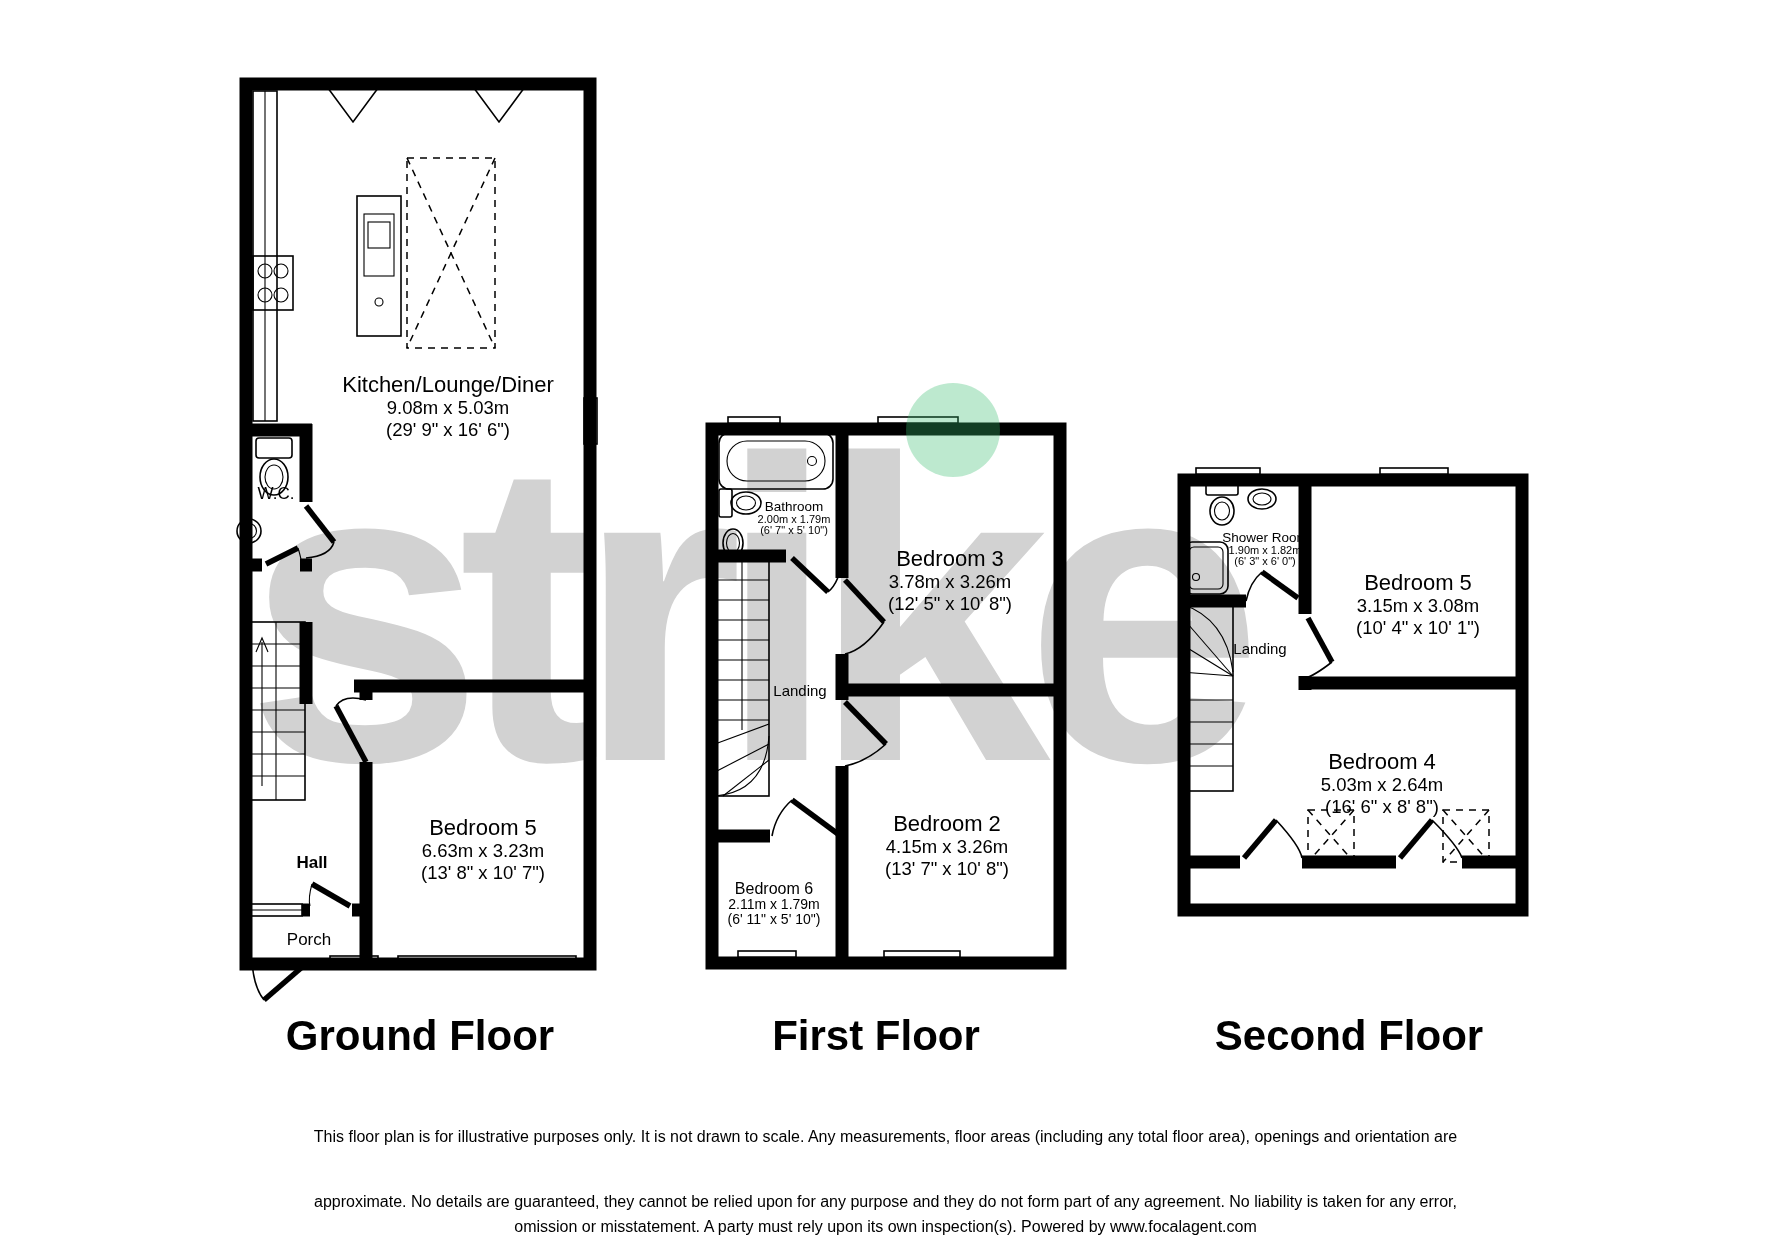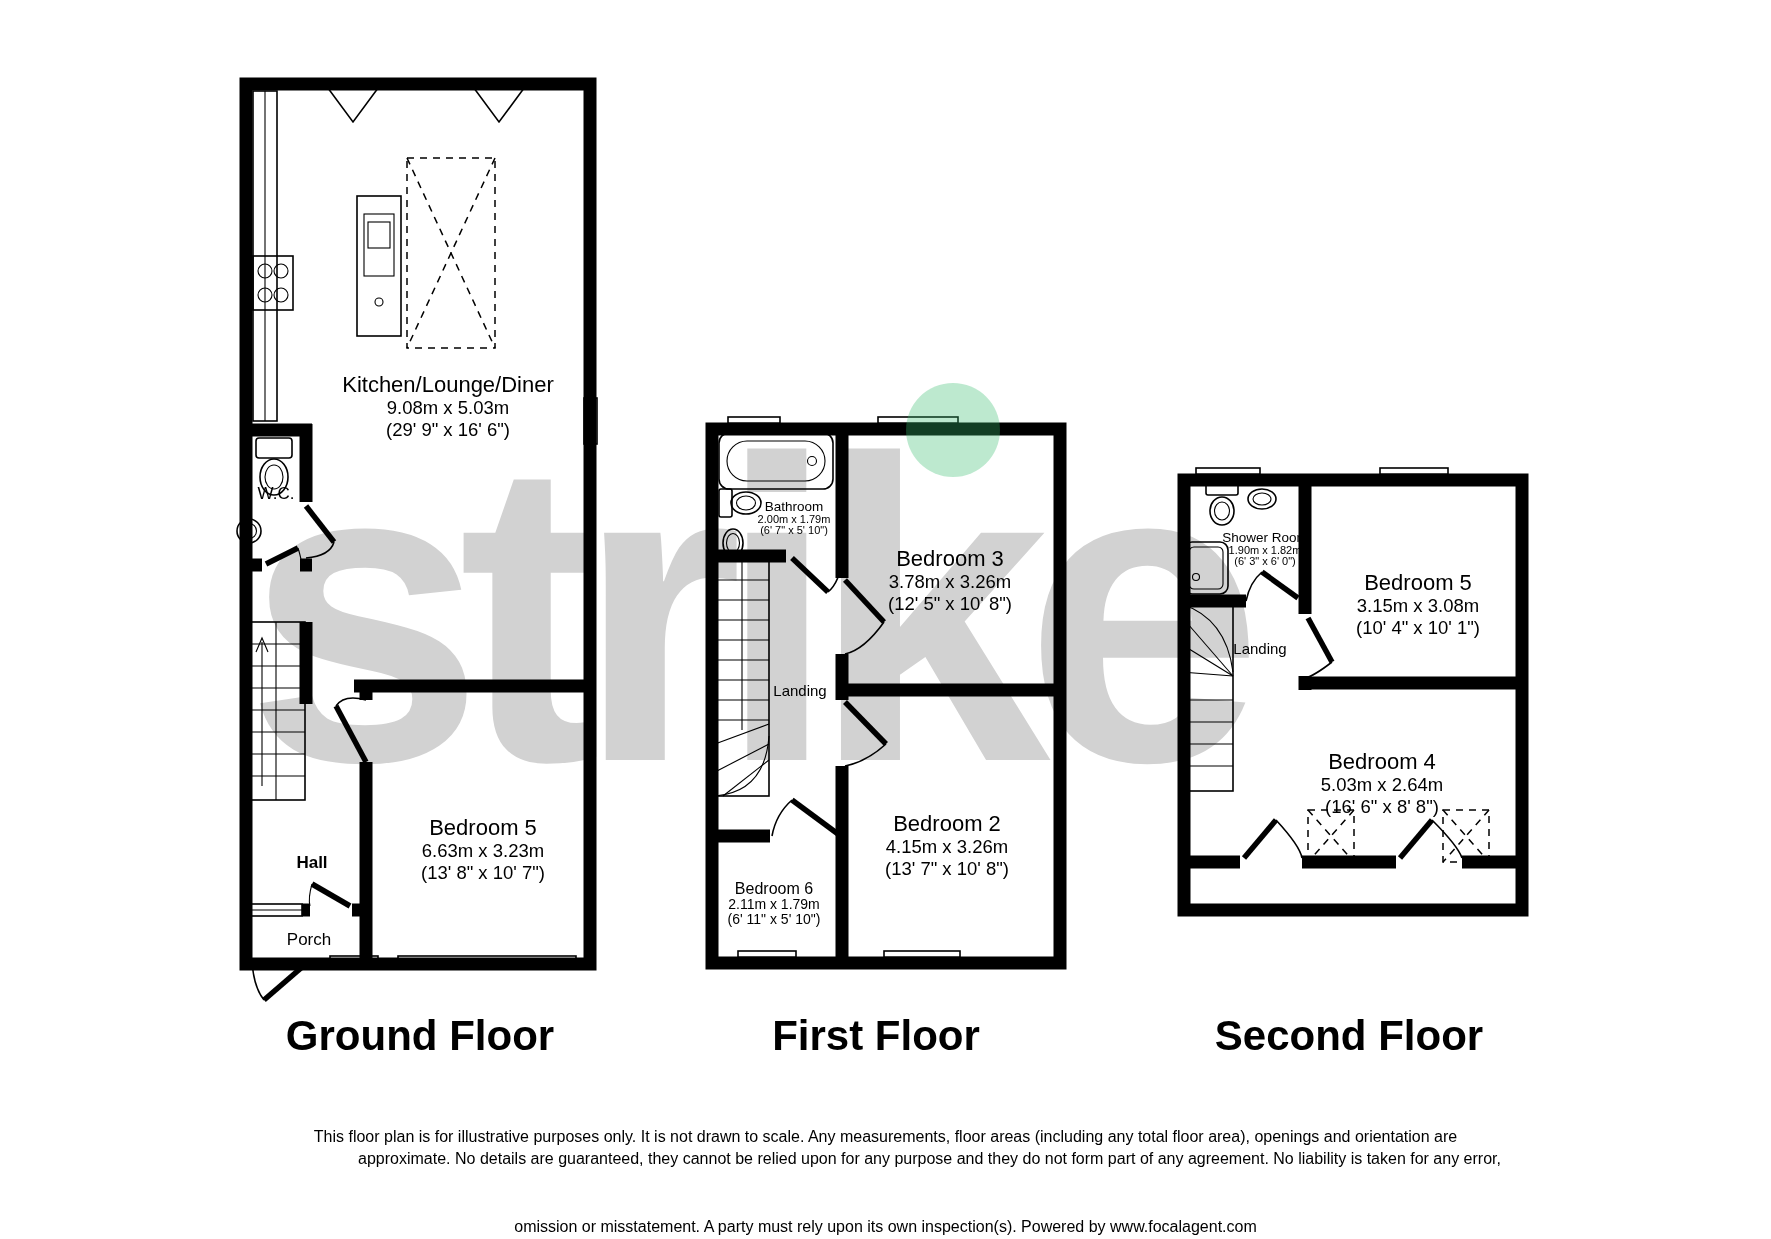--- a/index.html
+++ b/index.html
@@ -393,16 +393,16 @@
     <span class="nm">Bedroom 4</span>
     <span class="dim">5.03m x 2.64m</span>
     <span class="dim">(16' 6" x 8' 8")</span>
   </div>
 
   <div class="floor-title" style="left:420px;top:1036px;">Ground Floor</div>
   <div class="floor-title" style="left:876px;top:1036px;">First Floor</div>
   <div class="floor-title" style="left:1349px;top:1036px;">Second Floor</div>
 
   <div class="disc" style="top:1128px;">This floor plan is for illustrative purposes only. It is not drawn to scale. Any measurements, floor areas (including any total floor area), openings and orientation are</div>
-  <div class="disc" style="top:1150px;margin-left:44px;">approximate. No details are guaranteed, they cannot be relied upon for any purpose and they do not form part of any agreement. No liability is taken for any error,</div>
+  <div class="disc" style="top:1193px;">approximate. No details are guaranteed, they cannot be relied upon for any purpose and they do not form part of any agreement. No liability is taken for any error,</div>
   <div class="disc" style="top:1218px;">omission or misstatement. A party must rely upon its own inspection(s). Powered by www.focalagent.com</div>
 
 </div>
 
 </body></html>

